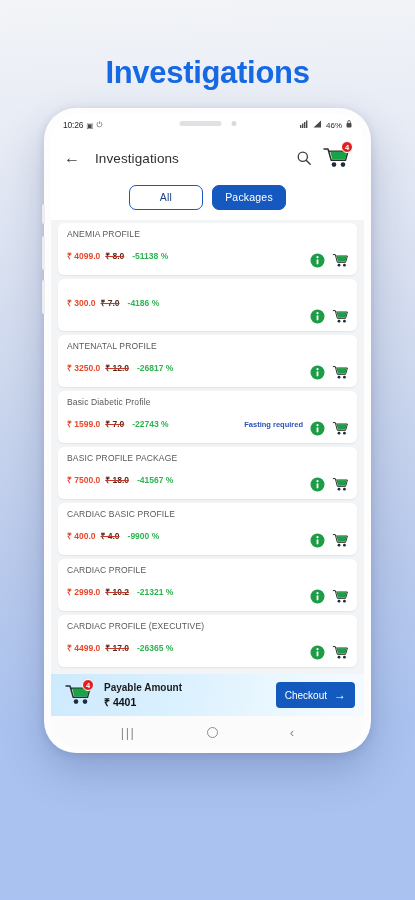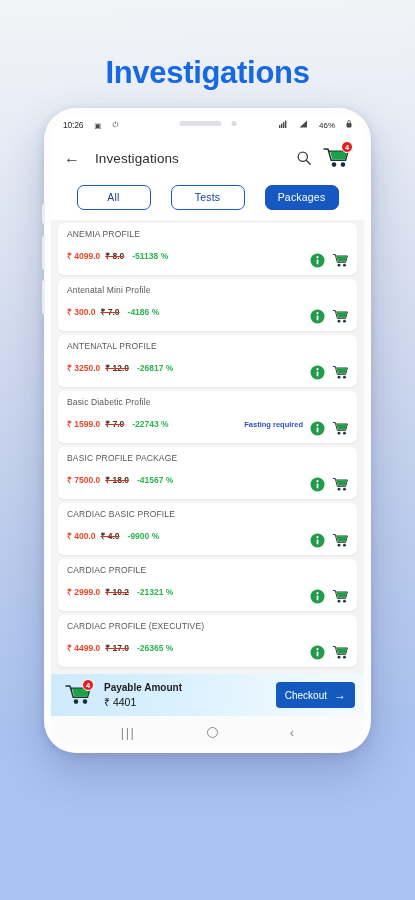--- a/index.html
+++ b/index.html
@@ -59,26 +59,26 @@
   .statusbar {
     height: 22px;
     flex: 0 0 22px;
     display: flex;
     align-items: center;
     padding: 0 12px;
     font-size: 8.5px;
     color: #2a2a2a;
     position: relative;
   }
-  .sb-left { display: flex; align-items: center; gap: 11px; }
+  .sb-left { display: flex; align-items: center; gap: 3px; }
   .sb-time { font-size: 8.5px; letter-spacing: -0.2px; }
   .sb-ic { font-size: 7.5px; opacity: .85; }
   .sb-right {
     margin-left: auto;
-    display: flex; align-items: center; gap: 11px;
+    display: flex; align-items: center; gap: 4px;
     font-size: 8px;
   }
   .notch {
     position: absolute;
     left: 50%; top: 7px;
     transform: translateX(-50%);
     display: flex; align-items: center; gap: 10px;
   }
   .notch-pill { width: 42px; height: 5px; background: #dfe1e5; border-radius: 3px; }
   .notch-dot { width: 5px; height: 5px; background: #d8dade; border-radius: 50%; }
@@ -119,21 +119,21 @@
     display: flex; align-items: center; justify-content: center;
     border: 1px solid #fff;
   }
 
   
   .chips {
     flex: 0 0 40px;
     display: flex;
     align-items: center;
     justify-content: center;
-    gap: 20px;
+    gap: 9px;
     background: #fff;
     padding-bottom: 6px;
   }
   .chip {
     width: 74px; height: 25px;
     border-radius: 7px;
     border: 1px solid #1a56c4;
     background: #fff;
     color: #1a3f86;
     font-size: 10.5px;
@@ -229,21 +229,21 @@
     background: #e02020;
     color: #fff;
     border-radius: 50%;
     font-size: 7.5px;
     font-weight: bold;
     display: flex; align-items: center; justify-content: center;
     border: 1px solid #fff;
   }
   .co-text { display: flex; flex-direction: column; gap: 2px; }
   .co-label { font-size: 10px; color: #1b1b1b; font-weight: bold; }
-  .co-amount { font-size: 10.5px; color: #111; font-weight: normal; }
+  .co-amount { font-size: 10.5px; color: #111; font-weight: bold; }
   .co-spacer { flex: 1; }
   .co-btn {
     background: #1459bd;
     color: #fff;
     border-radius: 4px;
     height: 26px;
     padding: 4px 9px;
     display: flex; align-items: center; gap: 7px;
     font-size: 10px;
   }
@@ -329,21 +329,20 @@
           <path d="M8.2 6.6 H25.4 L23.2 14.4 H10.2 Z" fill="#19a347"></path>
           <circle cx="12" cy="19.6" r="2.3" fill="#1e2d3d"></circle>
           <circle cx="21" cy="19.6" r="2.3" fill="#1e2d3d"></circle>
         </svg>
         <div class="badge">4</div>
       </div>
     </div>
 
     <div class="chips">
       <div class="chip">All</div>
-      <div class="chip">Tests</div>
       <div class="chip active">Packages</div>
     </div>
 
     <div class="list">
 
       <div class="card">
         <div class="card-name">ANEMIA PROFILE</div>
         <div class="price-row">
           <span class="price-new">₹ 4099.0</span>
           <span class="price-old">₹ 8.0</span>
@@ -358,21 +357,20 @@
           <span class="cart-sm"><svg width="17" height="15" viewBox="0 0 17 15">
                 <path d="M0.8 1.6 H3.3 L5.3 9.3 H13.6 L15.4 3 H4.2" stroke="#2f2f2f" stroke-width="1" fill="none" stroke-linejoin="round"></path>
                 <path d="M4.6 3.3 H15 L13.4 8.7 H5.8 Z" fill="#1f9d46"></path>
                 <circle cx="7" cy="12.2" r="1.4" fill="#1e2d3d"></circle>
                 <circle cx="12.4" cy="12.2" r="1.4" fill="#1e2d3d"></circle>
               </svg></span>
         </div>
       </div>
 
       <div class="card">
-        <div class="card-name">Antenatal Mini Profile</div>
         <div class="price-row">
           <span class="price-new">₹ 300.0</span>
           <span class="price-old">₹ 7.0</span>
           <span class="price-off">-4186 %</span>
         </div>
         <div class="card-actions">
           <span class="info-ic"><svg width="15" height="15" viewBox="0 0 15 15">
                 <circle cx="7.5" cy="7.5" r="7" fill="#1f9d46"></circle>
                 <circle cx="7.5" cy="4.2" r="1.1" fill="#fff"></circle>
                 <rect x="6.6" y="6.2" width="1.8" height="5.2" rx="0.8" fill="#fff"></rect>

